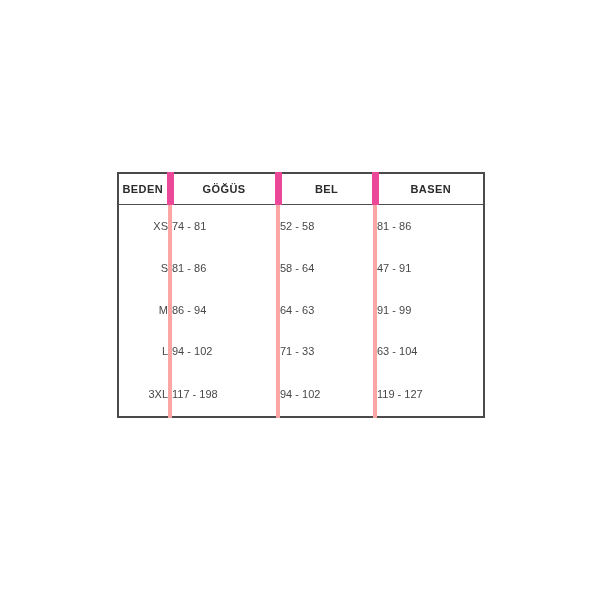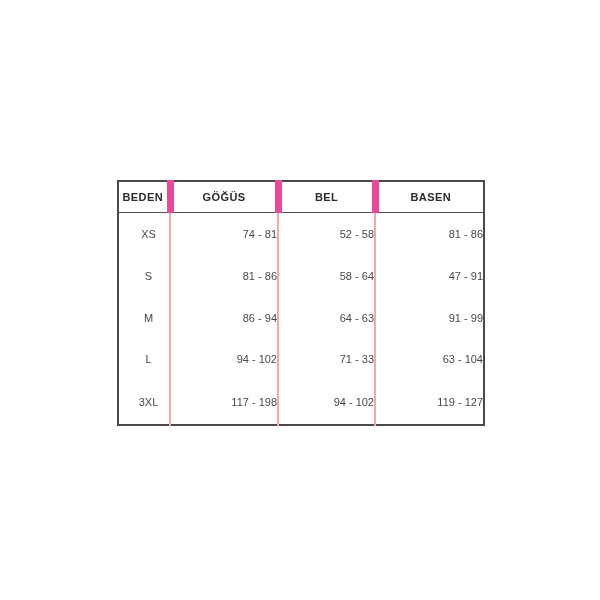--- a/index.html
+++ b/index.html
@@ -11,21 +11,21 @@
     position: relative;
     width: 600px;
     height: 600px;
     background: #ffffff;
     font-family: "Liberation Sans", "DejaVu Sans", sans-serif;
     overflow: hidden;
   }
   table.size-chart {
     position: absolute;
     left: 117px;
-    top: 180px;
+    top: 172px;
     width: 366px;
     height: 246px;
     border-collapse: collapse;
     table-layout: fixed;
     border: 2px solid #4a4a4a;
     background: #ffffff;
   }
   table.size-chart col.c-beden { width: 52px; }
   table.size-chart col.c-gogus { width: 108px; }
   table.size-chart col.c-bel   { width: 97px; }
@@ -41,27 +41,27 @@
     border-left: 7px solid #ec4899;
     border-bottom: 1px solid #4f4f4f;
     padding: 0;
   }
   table.size-chart th:first-child {
     border-left: none;
   }
   table.size-chart td {
     font-size: 11px;
     color: #474747;
-    text-align: right;
-    border-left: 2px solid #fca5a5;
+    text-align: left;
+    border-left: 4px solid #fca5a5;
     padding: 0;
   }
   table.size-chart td:first-child {
     border-left: none;
-    text-align: center;
+    text-align: right;
     padding-left: 9px;
   }
 </style>
 </head>
 <body>
 
 <div class="canvas">
   <table class="size-chart">
     <colgroup>
       <col class="c-beden">

